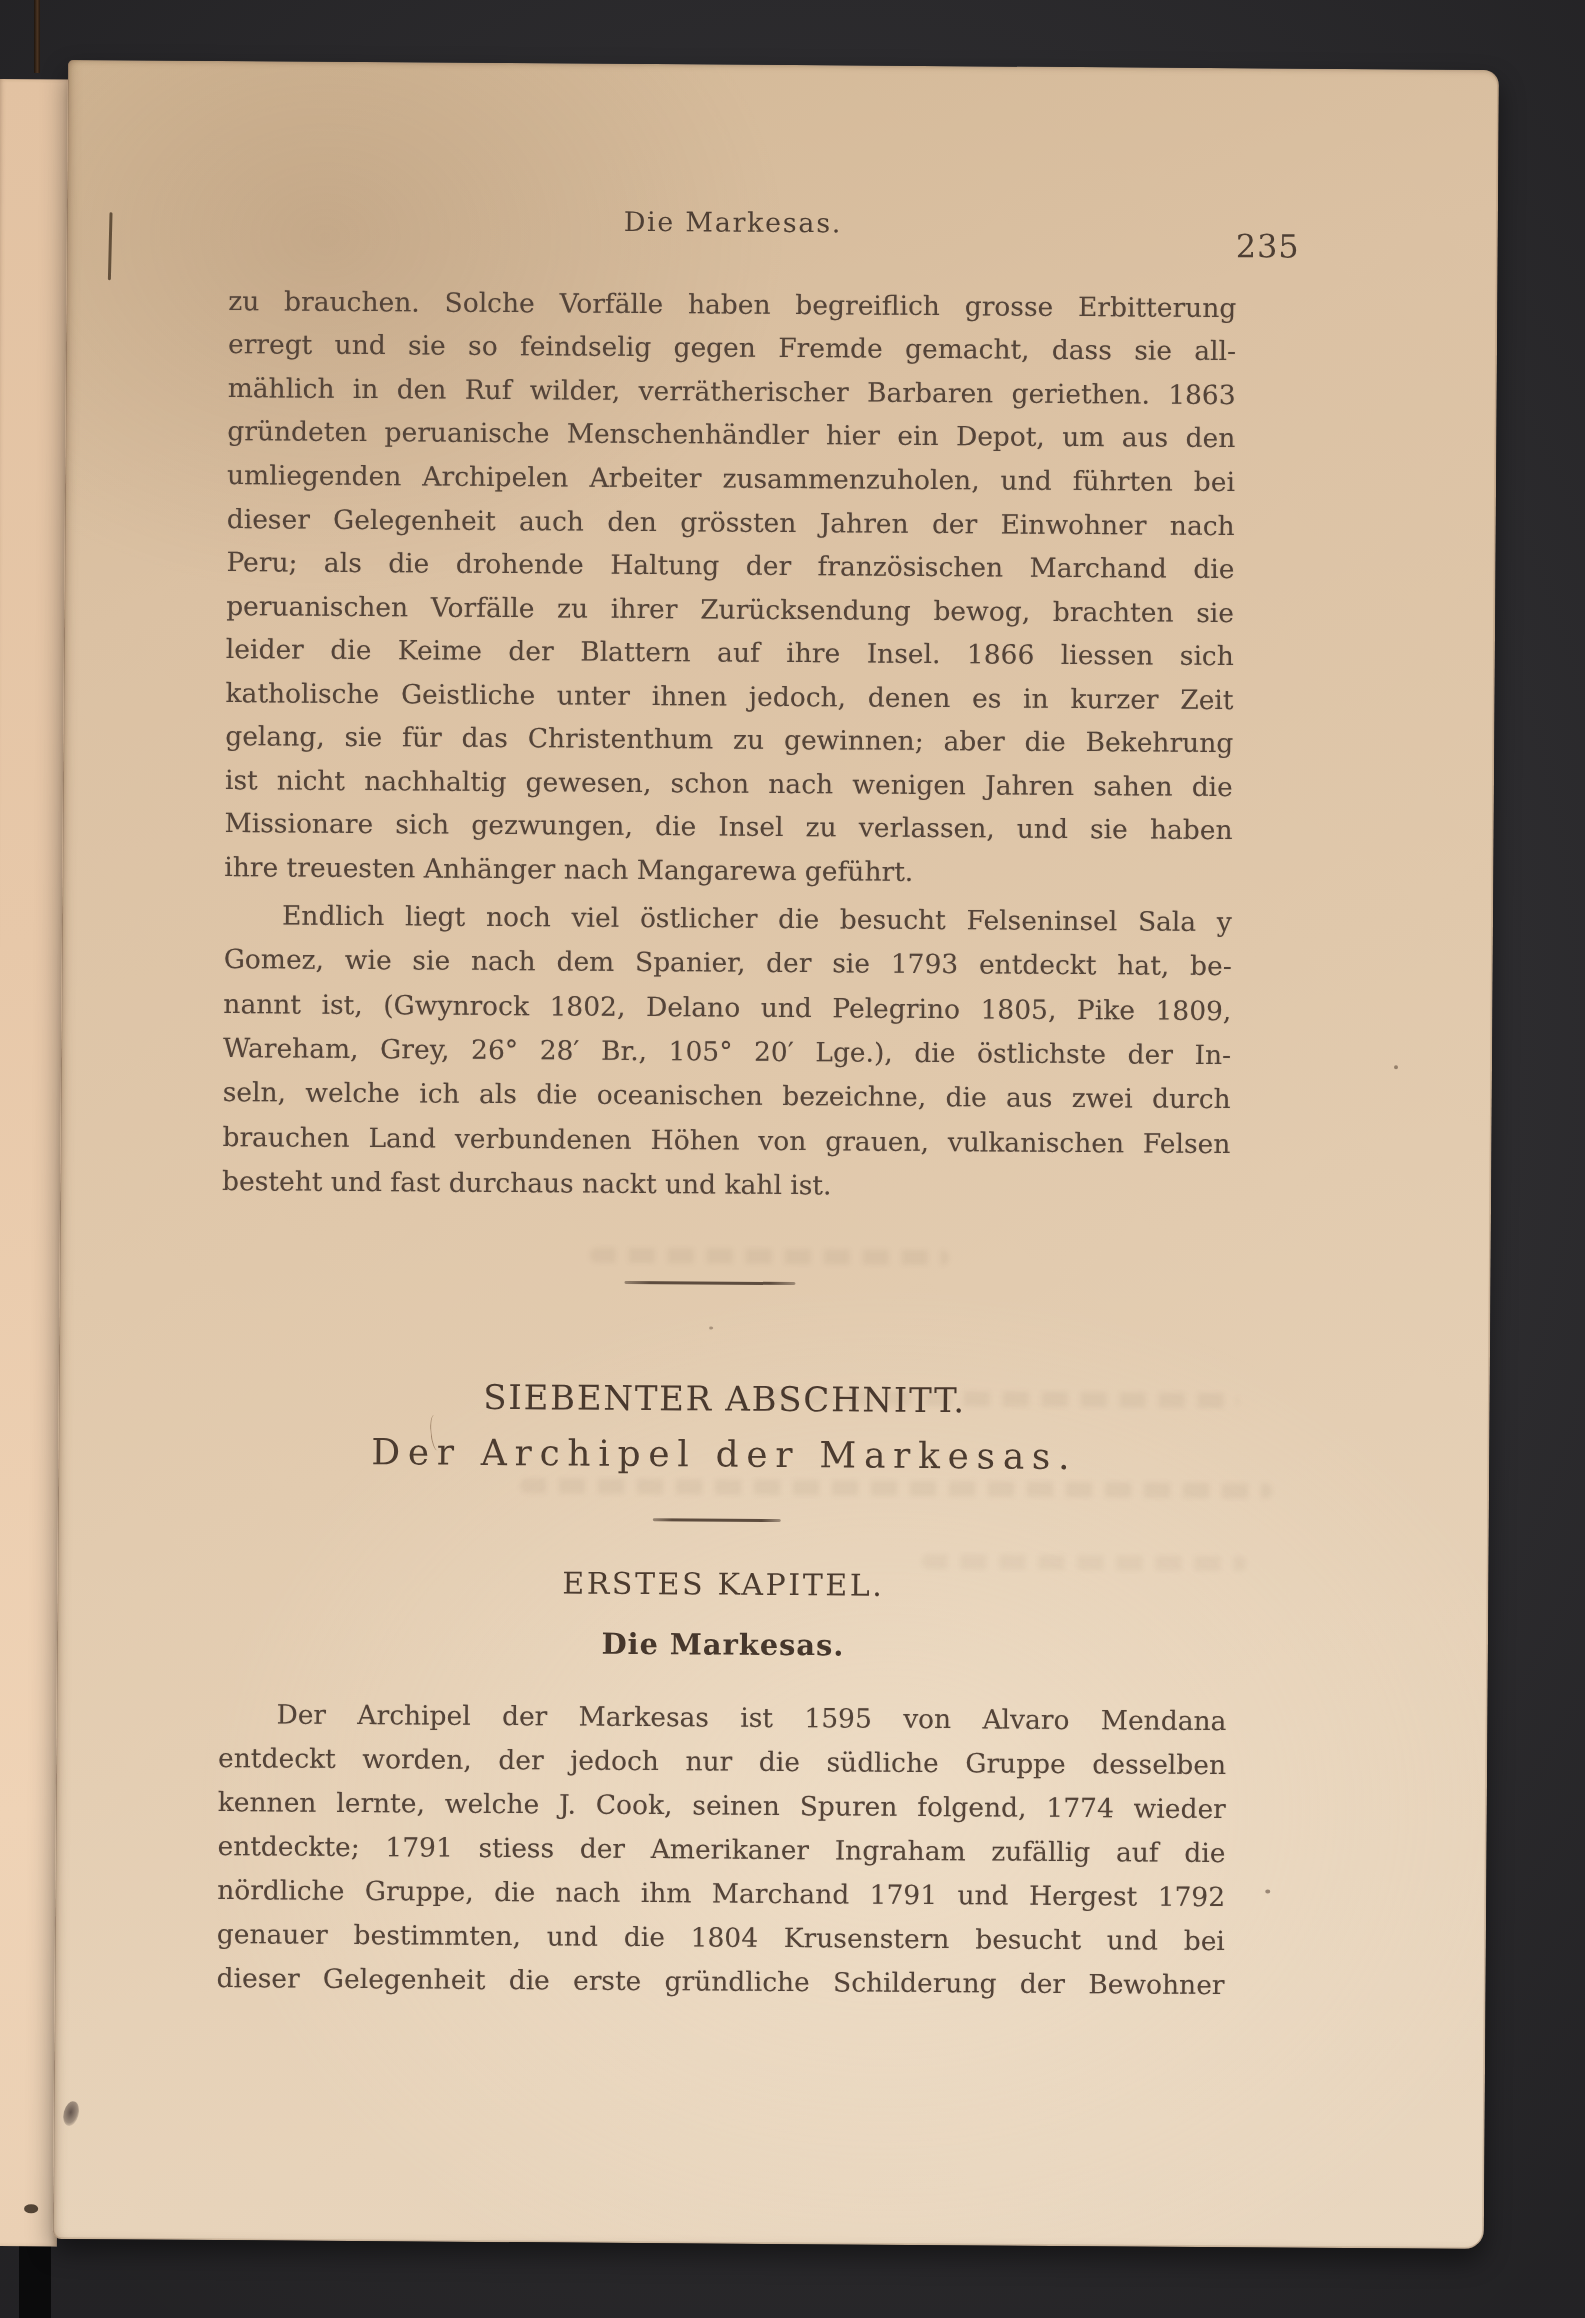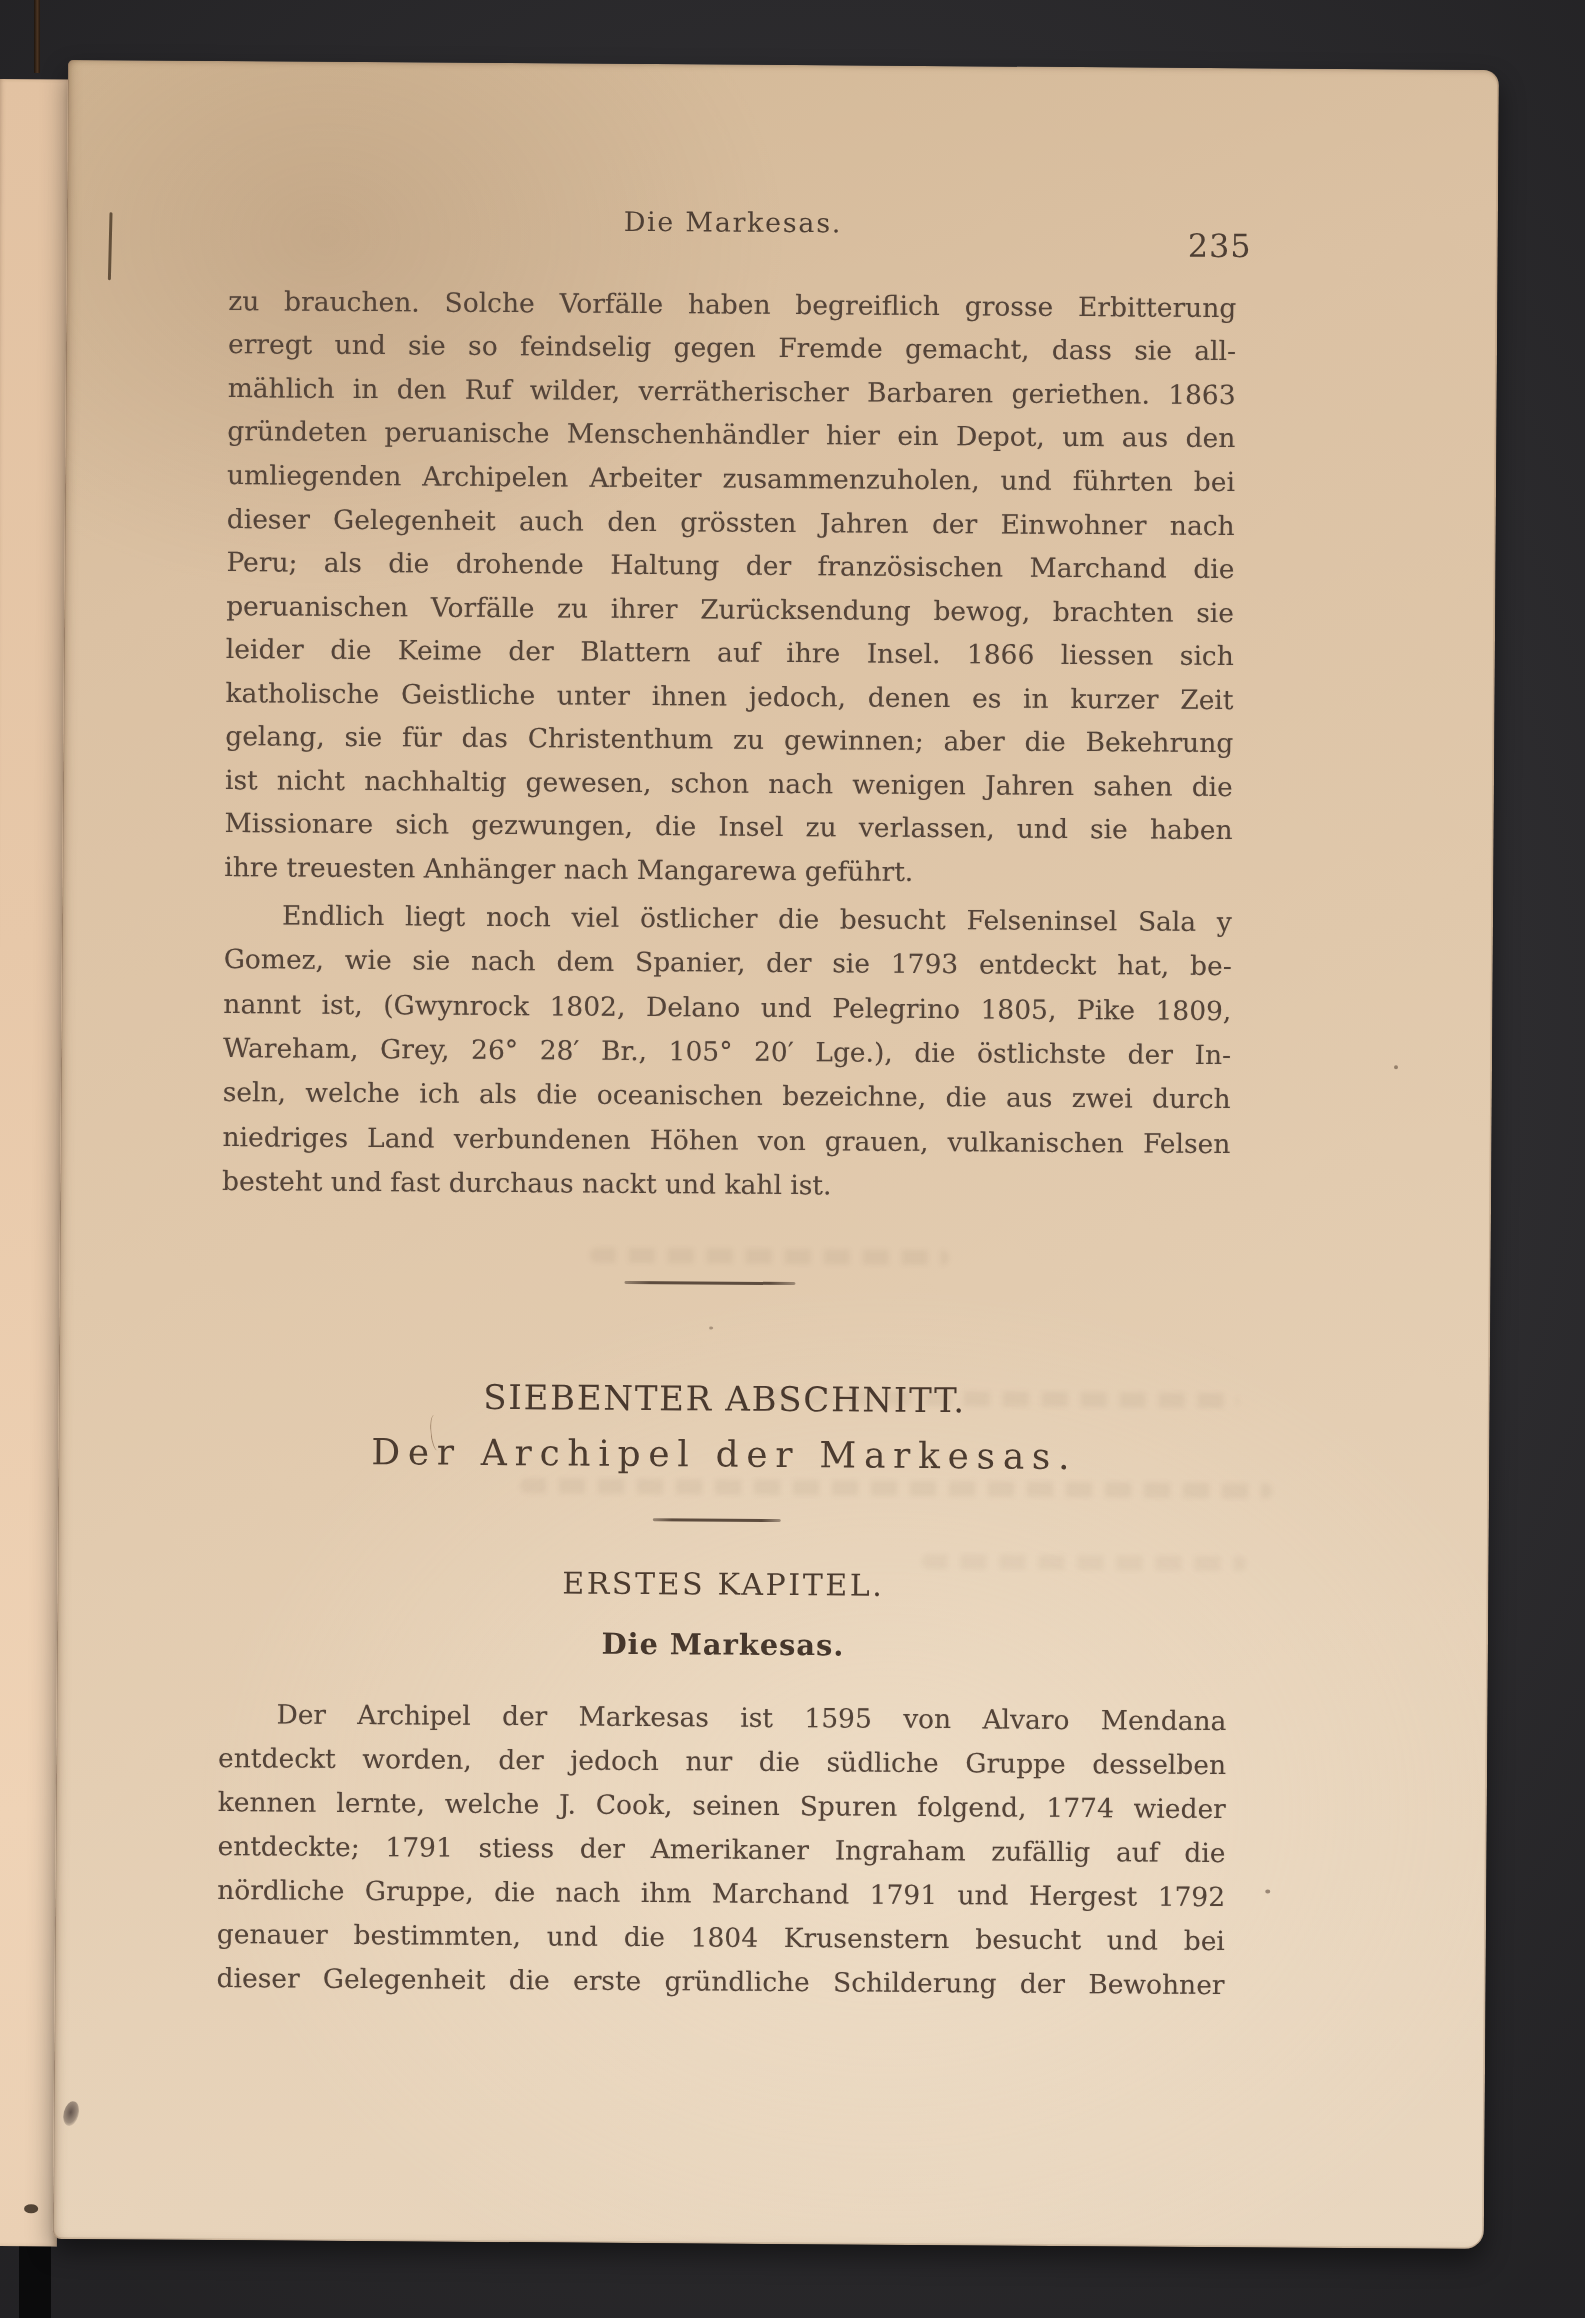--- a/index.html
+++ b/index.html
@@ -50,21 +50,21 @@
       inset 0 2.6px 5.1px -2.6px rgba(90,65,45,.35),
       0 12px 26px rgba(0,0,0,.45);
     overflow:hidden;
     color:#544439;
   }
   .running-header{
     position:absolute;left:161px;top:142px;width:1008px;text-align:center;
     font-size:27px;line-height:31px;letter-spacing:1.7px;color:#4e3f34;
   }
   .page-number{
-    position:absolute;left:1120px;top:159px;font-size:32px;color:#4e3f34;letter-spacing:0.9px;
+    position:absolute;left:1168px;top:159px;font-size:32px;color:#4e3f34;letter-spacing:0.9px;
   }
   .line{
     position:absolute;left:161px;width:1008px;height:43px;line-height:43px;
     font-size:26.5px;color:#544439;box-sizing:border-box;white-space:nowrap;
     text-shadow:0 0 0.9px rgba(84,68,57,.35);
   }
   .line.just{display:flex;justify-content:space-between;}
   .line.indent{padding-left:58px;}
   .rule{
     position:absolute;height:2.6px;background:linear-gradient(90deg,rgba(93,76,62,.55),#5d4c3e 15%,#5d4c3e 85%,rgba(93,76,62,.5));
@@ -341,21 +341,21 @@
         <span>als</span>
         <span>die</span>
         <span>oceanischen</span>
         <span>bezeichne,</span>
         <span>die</span>
         <span>aus</span>
         <span>zwei</span>
         <span>durch</span>
       </div>
       <div class="line just" style="top: 1054px;">
-        <span>niedriges</span>
+        <span>brauchen</span>
         <span>Land</span>
         <span>verbundenen</span>
         <span>Höhen</span>
         <span>von</span>
         <span>grauen,</span>
         <span>vulkanischen</span>
         <span>Felsen</span>
       </div>
       <div class="line" style="top: 1098px;">besteht und fast durchaus nackt und kahl ist.</div>
     </div>

